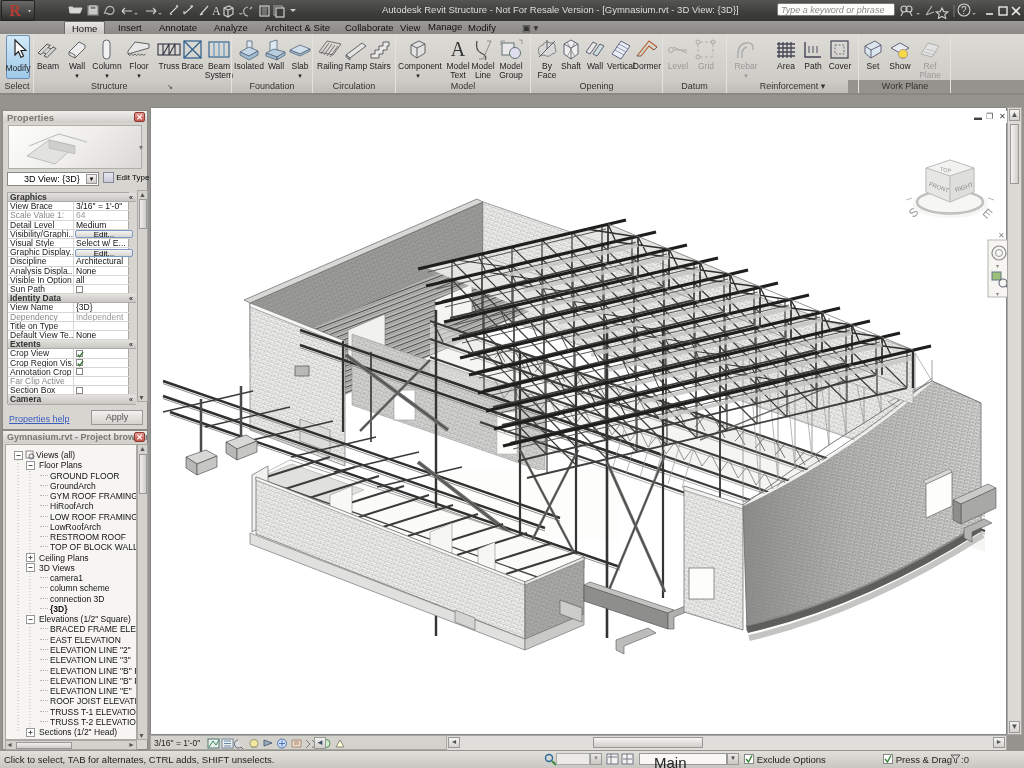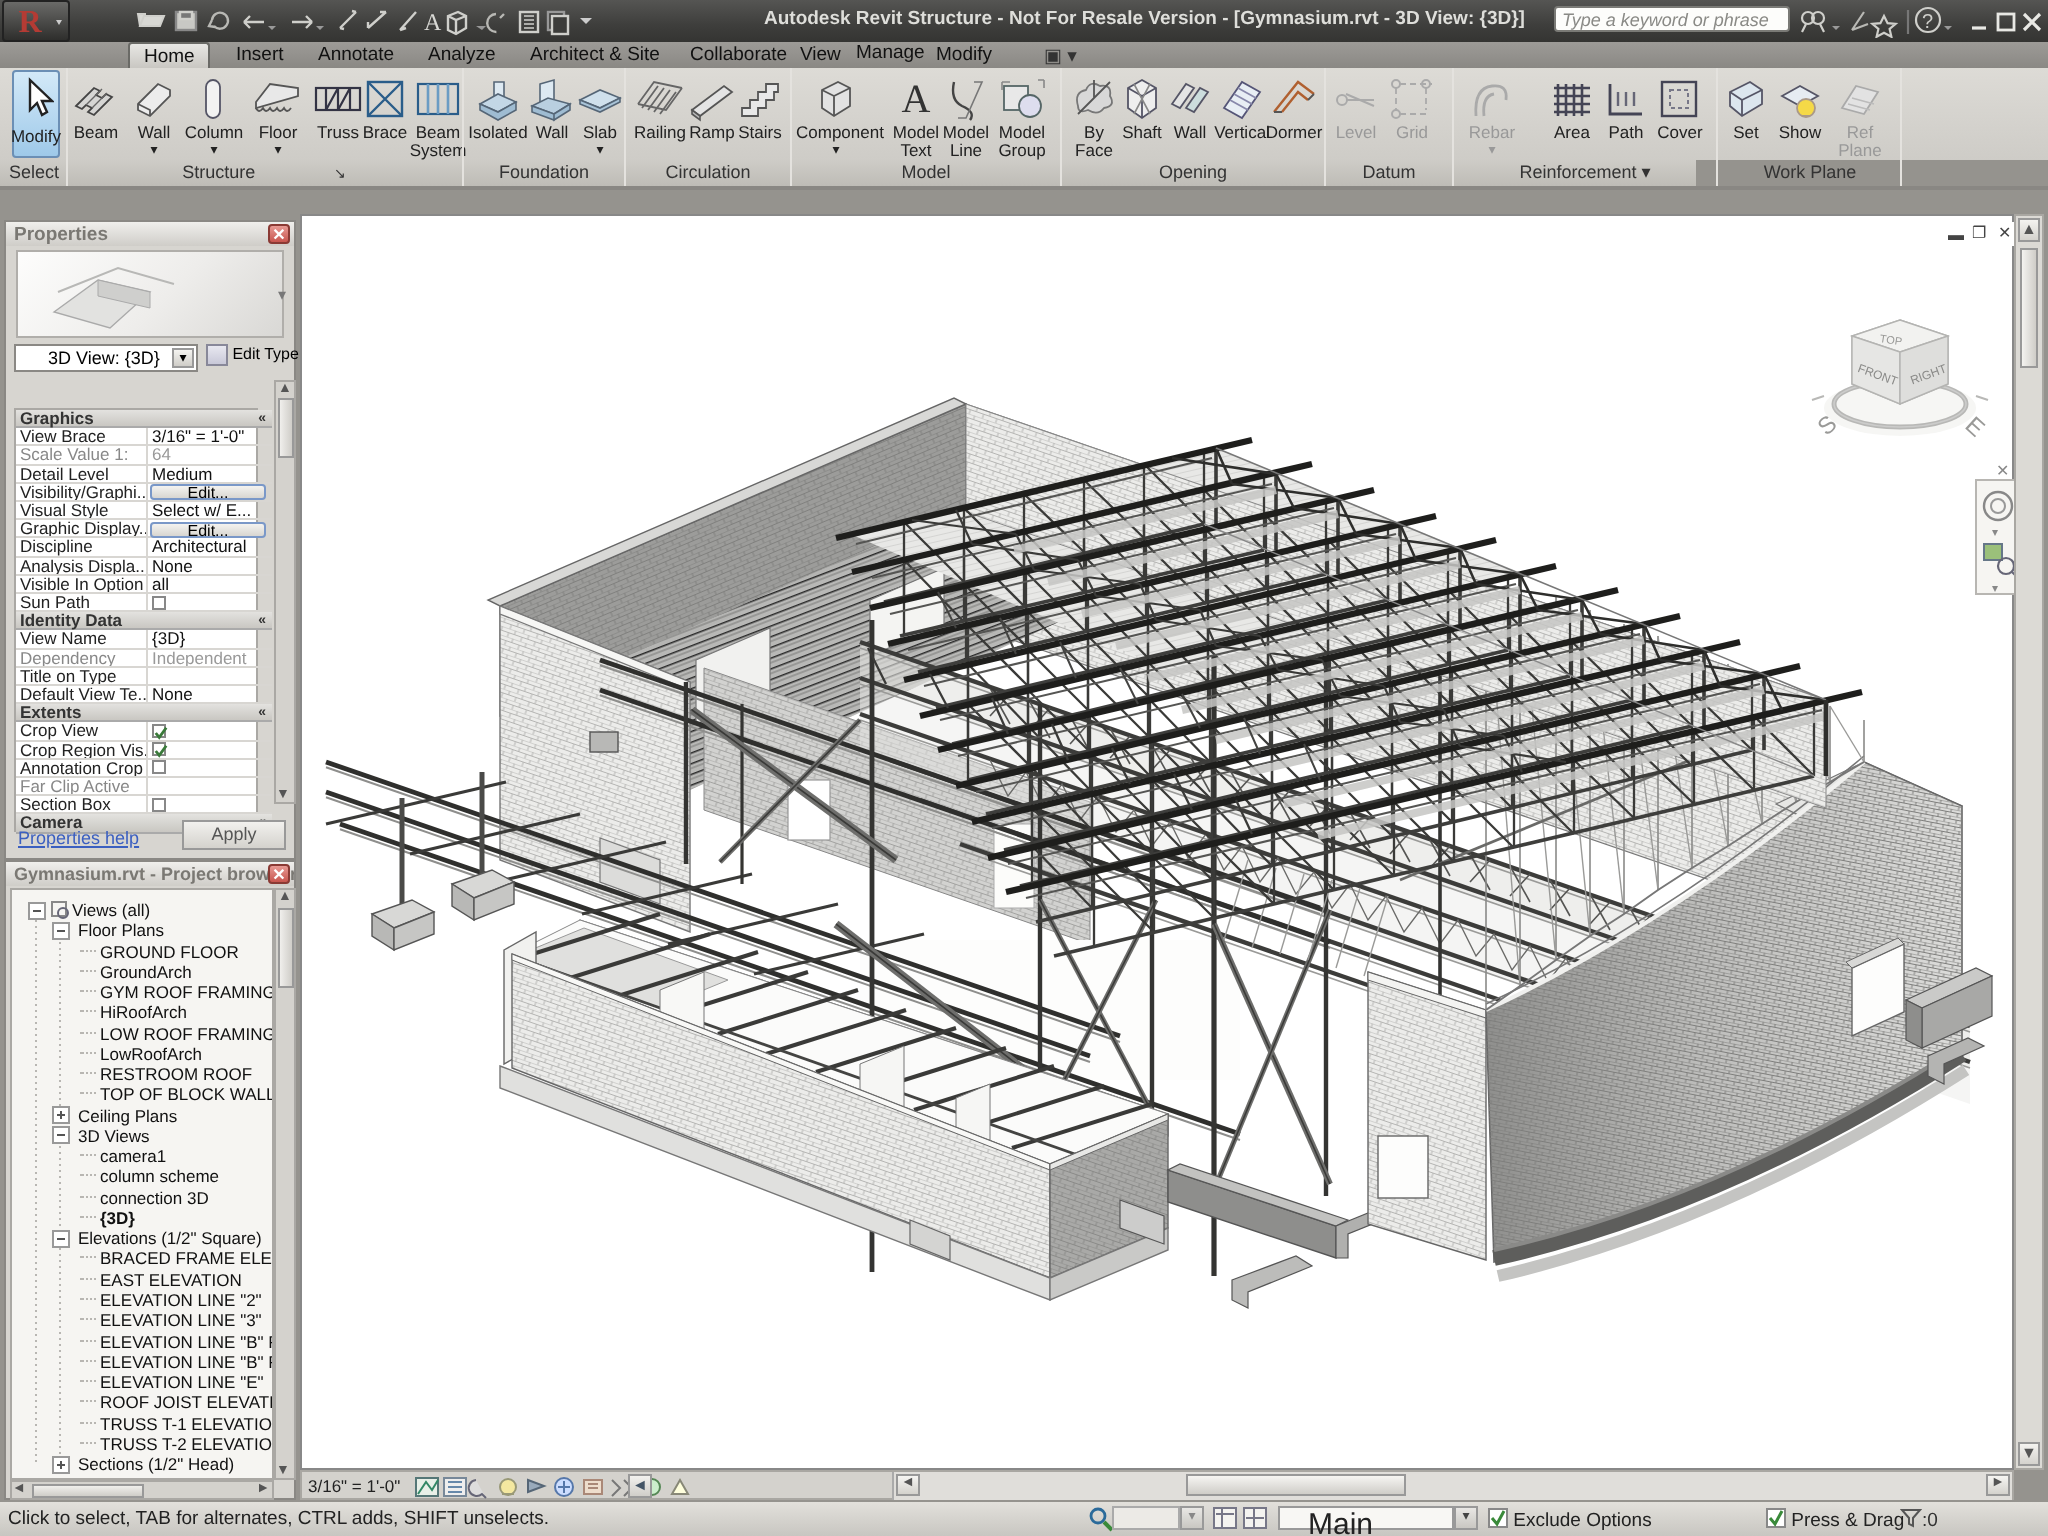--- a/index.html
+++ b/index.html
@@ -27,21 +27,21 @@
 #statusbar{left:0;top:751px;width:1024px;height:17px;background:linear-gradient(#e2e0db,#c8c6c1);font-size:9.5px;color:#222}
 
 #props{left:2px;top:110px;width:146px;height:320px;background:#d7d5d0;border:1px solid #8a8884}
 #pbrowser{left:2px;top:430px;width:146px;height:320px;background:#d7d5d0;border:1px solid #8a8884}
 .paneltitle{position:absolute;left:0;top:0;right:0;height:12px;background:linear-gradient(#f0efec,#cfcdc8);font-size:9.5px;color:#7a7873;font-weight:bold;padding:1px 4px}
 .closex{position:absolute;top:1px;width:11px;height:10px;background:linear-gradient(#e89a94,#c8554e);border:1px solid #8a3a34;color:#fff;font-size:8px;line-height:9px;text-align:center;border-radius:2px}
 </style></head>
 <body>
 <div id="app">
  <div class="abs" id="title">
-      <span class="abs" id="titletext" style="left:382px;top:4px;font-size:9.5px;font-weight:bold">Autodesk Revit Structure - Not For Resale Version - [Gymnasium.rvt - 3D View: {3D}]</span>
+      <span class="abs" id="titletext" style="left:382px;top:4px;font-size:9.5px;font-weight:normal">Autodesk Revit Structure - Not For Resale Version - [Gymnasium.rvt - 3D View: {3D}]</span>
   <div class="abs" style="left:1px;top:0;width:34px;height:21px;background:linear-gradient(#6a6a68,#2e2e2c);border:1px solid #222;border-radius:2px">
    <svg width="32" height="19" viewBox="0 0 32 19">
           <text x="13" y="15" font-size="16" font-weight="bold" text-anchor="middle" fill="#b43b34" font-family="Liberation Serif">R</text>
           <path d="M26 9 l3 0 l-1.5 2.5 z" fill="#ccc"></path>
         </svg>
   </div>
   <svg class="abs" style="left:66px;top:2px" width="280" height="17" viewBox="0 0 280 17">
    <g stroke="#cfcfcb" stroke-width="1.2" fill="none">
     <path d="M4 11 L6 6 L16 6 L14 11 Z M4 11 L3 5 L7 5" fill="#d8d8d4" stroke-width="1"></path>
     <rect x="22" y="4" width="10" height="9" fill="#c8c8c4" stroke="#888"></rect>
@@ -618,21 +618,21 @@
  <div class="abs" id="props">
       <div class="paneltitle">Properties<span class="closex" style="right:2px">✕</span></div>
   <div class="abs" style="left:5px;top:14px;width:134px;height:44px;background:linear-gradient(135deg,#fdfdfc 0%,#eeedeb 55%,#d9d8d5 100%);border:1px solid #b0aeaa"><svg width="132" height="42" viewBox="0 0 132 42">
           <polygon points="18,30 40,14 66,20 46,38" fill="#e2e2e0" stroke="#aaa" stroke-width="0.7"></polygon>
           <polygon points="40,14 66,20 66,28 40,22" fill="#cfcfcd" stroke="#aaa" stroke-width="0.5"></polygon>
           <path d="M20 20 L50 8 L78 16" stroke="#b8b8b6" fill="none" stroke-width="1"></path>
         </svg></div>
   <div class="abs" style="right:4px;top:32px;color:#777;font-size:8px">▾</div>
   <div class="abs" style="left:4px;top:61px;width:92px;height:14px;background:#fff;border:1px solid #8a8884;font-size:9px;padding:1px 16px">3D View: {3D}<span class="abs" style="right:1px;top:1px;width:11px;height:10px;background:linear-gradient(#f4f3f0,#cfcdc8);border:1px solid #999;font-size:7px;text-align:center">▾</span></div>
   <div class="abs" style="left:100px;top:61px;width:46px;height:14px;font-size:8px;white-space:nowrap"><span style="display:inline-block;width:11px;height:11px;background:linear-gradient(#e8e8f0,#c8c8d8);border:1px solid #889;vertical-align:middle"></span> Edit Type</div>
-  <div id="pgrid" class="abs" style="left:4px;top:93px;width:122px;height:212px;background:#fff;border:1px solid #aaa8a4;font-size:8.5px;line-height:9px">
+  <div id="pgrid" class="abs" style="left:4px;top:81px;width:122px;height:212px;background:#fff;border:1px solid #aaa8a4;font-size:8.5px;line-height:9px">
    <div class="abs" style="left:0;top:0.0px;width:128px;height:9.2px;background:linear-gradient(#e3e2df,#c9c7c2);border-bottom:1px solid #aaa;font-weight:bold;color:#333;padding-left:2px">Graphics<span style="position:absolute;right:3px;font-size:7px">«</span></div>
    <div class="abs" style="left:0;top:9.2px;width:66px;height:9.2px;border-bottom:1px solid #d8d6d2;border-right:1px solid #d8d6d2;color:#222;padding-left:2px;white-space:nowrap;overflow:hidden">View Brace</div>
    <div class="abs" style="left:66px;top:9.2px;width:62px;height:9.2px;border-bottom:1px solid #d8d6d2;color:#111;padding-left:2px;white-space:nowrap;overflow:hidden">3/16" = 1'-0"</div>
    <div class="abs" style="left:0;top:18.4px;width:66px;height:9.2px;border-bottom:1px solid #d8d6d2;border-right:1px solid #d8d6d2;color:#888;padding-left:2px;white-space:nowrap;overflow:hidden">Scale Value    1:</div>
    <div class="abs" style="left:66px;top:18.4px;width:62px;height:9.2px;border-bottom:1px solid #d8d6d2;color:#999;padding-left:2px;white-space:nowrap;overflow:hidden">64</div>
    <div class="abs" style="left:0;top:27.6px;width:66px;height:9.2px;border-bottom:1px solid #d8d6d2;border-right:1px solid #d8d6d2;color:#222;padding-left:2px;white-space:nowrap;overflow:hidden">Detail Level</div>
    <div class="abs" style="left:66px;top:27.6px;width:62px;height:9.2px;border-bottom:1px solid #d8d6d2;color:#111;padding-left:2px;white-space:nowrap;overflow:hidden">Medium</div>
    <div class="abs" style="left:0;top:36.8px;width:66px;height:9.2px;border-bottom:1px solid #d8d6d2;border-right:1px solid #d8d6d2;color:#222;padding-left:2px;white-space:nowrap;overflow:hidden">Visibility/Graphi...</div>
    <div class="abs" style="left:66px;top:36.8px;width:62px;height:9.2px;border-bottom:1px solid #d8d6d2">
           <span style="position:absolute;left:1px;top:0.5px;width:58px;height:8px;background:linear-gradient(#f4f3f0,#d8d6d1);border:1px solid #7a98c8;border-radius:2px;text-align:center;line-height:8px;font-size:8px">Edit...</span>

